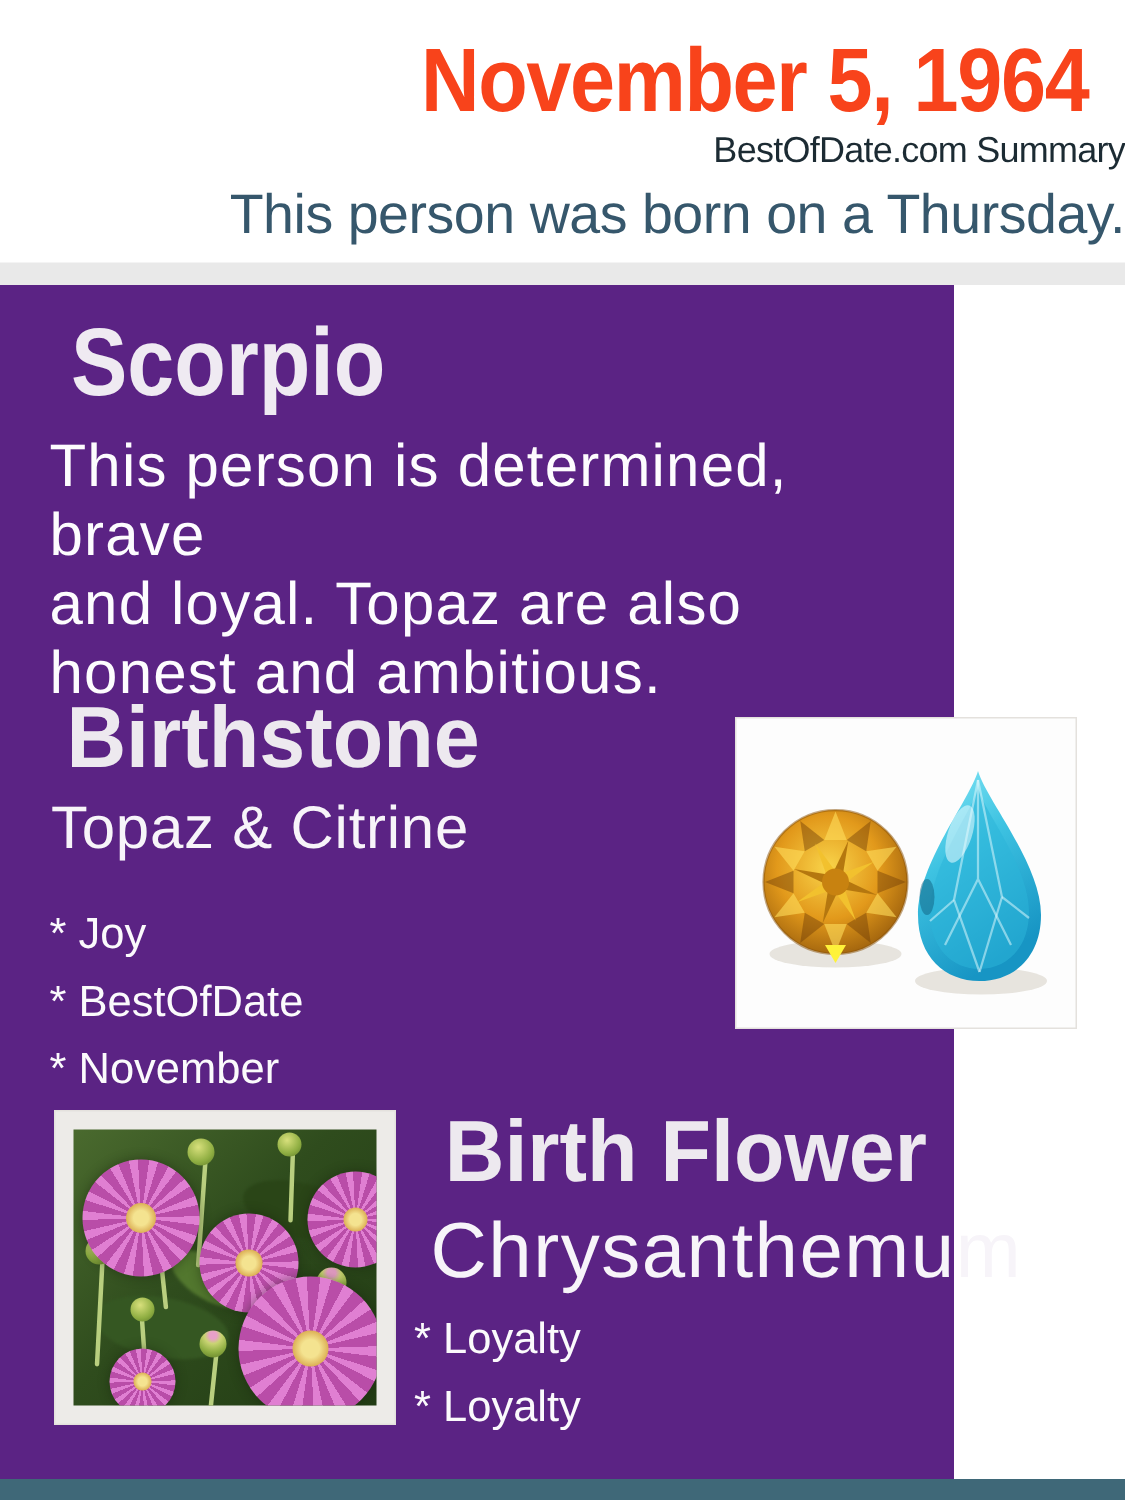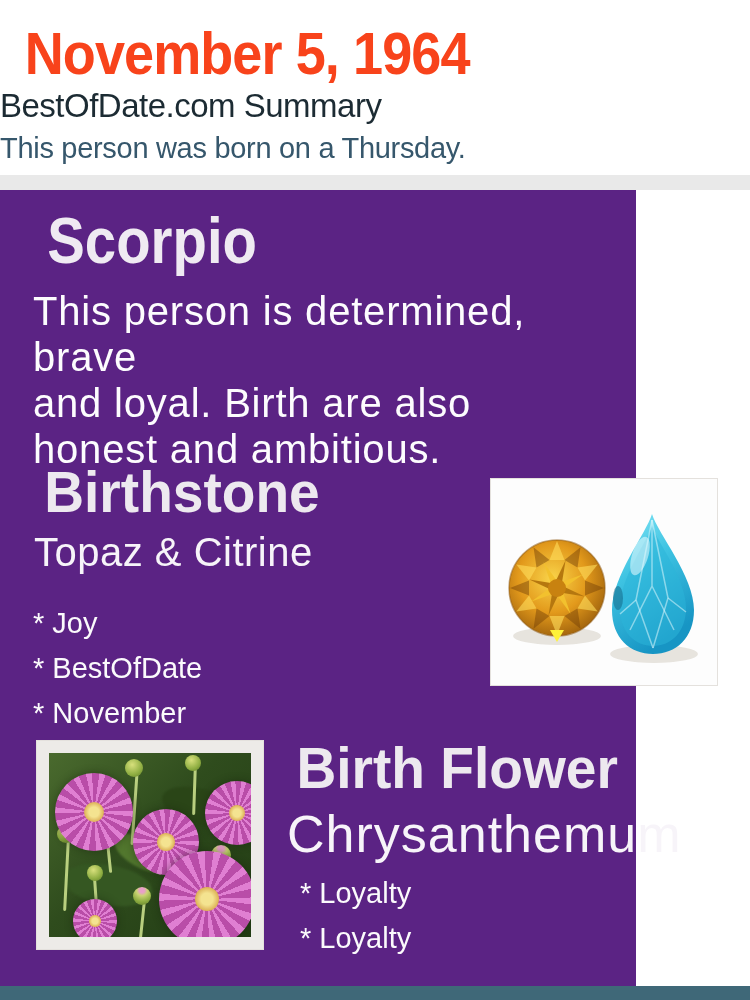--- a/index.html
+++ b/index.html
@@ -2,27 +2,27 @@
 <html><head>
 <meta charset="utf-8">
 <style>
   * { margin:0; padding:0; box-sizing:border-box; }
   html,body { background:#fff; }
   .page {
     position:relative; width:750px; height:1000px; overflow:hidden;
     background:#ffffff; font-family:"Liberation Sans","DejaVu Sans",sans-serif;
   }
   
-  .header { position:absolute; top:0; left:0; width:750px; height:175px; background:#fff; text-align:left; }
+  .header { position:absolute; top:0; left:0; width:750px; height:175px; background:#fff; text-align:right; }
   .date-title {
     margin-top:24px; color:#f8431b; font-size:60px; font-weight:bold;
     display:inline-block; transform:scaleX(.9); transform-origin:center; letter-spacing:-1px; line-height:1.0;
   }
-  .site-summary { margin-top:3px; color:#1c2b33; font-size:33px; font-weight:500; letter-spacing:-.5px; }
-  .weekday { margin-top:7px; color:#36576c; font-size:29px; letter-spacing:-.3px; }
+  .site-summary { margin-top:3px; color:#1c2b33; font-size:24px; font-weight:500; letter-spacing:-.5px; }
+  .weekday { margin-top:7px; color:#36576c; font-size:37px; letter-spacing:-.3px; }
   .gray-strip { position:absolute; top:175px; left:0; width:750px; height:15px; background:#e9e9e9; }
 
   
   .corner-mark { position:absolute; top:0; width:13px; height:13px; background:#9e1d12; }
   .corner-mark.left { left:0; } .corner-mark.right { right:0; }
   .footer-bar { position:absolute; left:0; bottom:0; width:750px; height:14px; background:#3f6878; }
 
   
   .purple { position:absolute; top:190px; left:0; width:636px; bottom:14px; background:#5b2384; color:#fff; }
   .zodiac-sign {
@@ -37,21 +37,21 @@
     position:absolute; color:#ede9ef; font-size:58px; font-weight:bold; transform:scaleX(.95); line-height:1.05;
   }
   .bs-heading { left:37px; top:272px; }
   .bs-stones  { position:absolute; left:34px; top:340px; font-size:40px; font-weight:300; letter-spacing:.5px; color:#f7f4f9; }
   .trait-list { position:absolute; list-style:none; font-size:29px; font-weight:300; color:#fbfafc;margin-top:20px; }
   .bs-traits  { left:33px; top:395px; }
   .trait-list li { height:45px; line-height:36px; }
 
   .bf-heading { left:288px; top:548px; }
   .bf-flower  { position:absolute; left:287px; top:614px; font-size:52px; font-weight:300; letter-spacing:1px; color:#f7f4f9; }
-  .bf-traits  { left:300px; top:665px; }
+  .bf-traits  { left:276px; top:665px; }
 
   
   .photo-frame { position:absolute; background:#fdfdfd; box-shadow:0 0 0 1px #e4e1dd inset; }
   .gem-frame    { left:490px; top:288px; width:228px; height:208px; padding:12px; }
   .flower-frame { left:36px;  top:550px; width:228px; height:210px; padding:13px; background:#edebe8; }
   .photo-canvas { position:relative; width:100%; height:100%; overflow:hidden; }
 
   
   .flower-art { background:linear-gradient(135deg,#4a6a2e,#2f4c1d 45%,#223c14); }
   .leaf { position:absolute; border-radius:50%; filter:blur(1px); }
@@ -80,21 +80,21 @@
   </div>
 
   <div class="gray-strip"></div>
 
   <main class="purple">
 
     <h2 class="zodiac-sign">Scorpio</h2>
 
     <p class="zodiac-desc">
       <span>This person is determined, brave</span>
-      <span>and loyal. Birth are also</span>
+      <span>and loyal. Topaz are also</span>
       <span>honest and ambitious.</span>
     </p>
 
     <h2 class="bs-heading">Birthstone</h2>
     <div class="bs-stones">Topaz &amp; Citrine</div>
     <ul class="trait-list bs-traits">
       <li>* Joy</li>
       <li>* BestOfDate</li>
       <li>* November</li>
     </ul>

